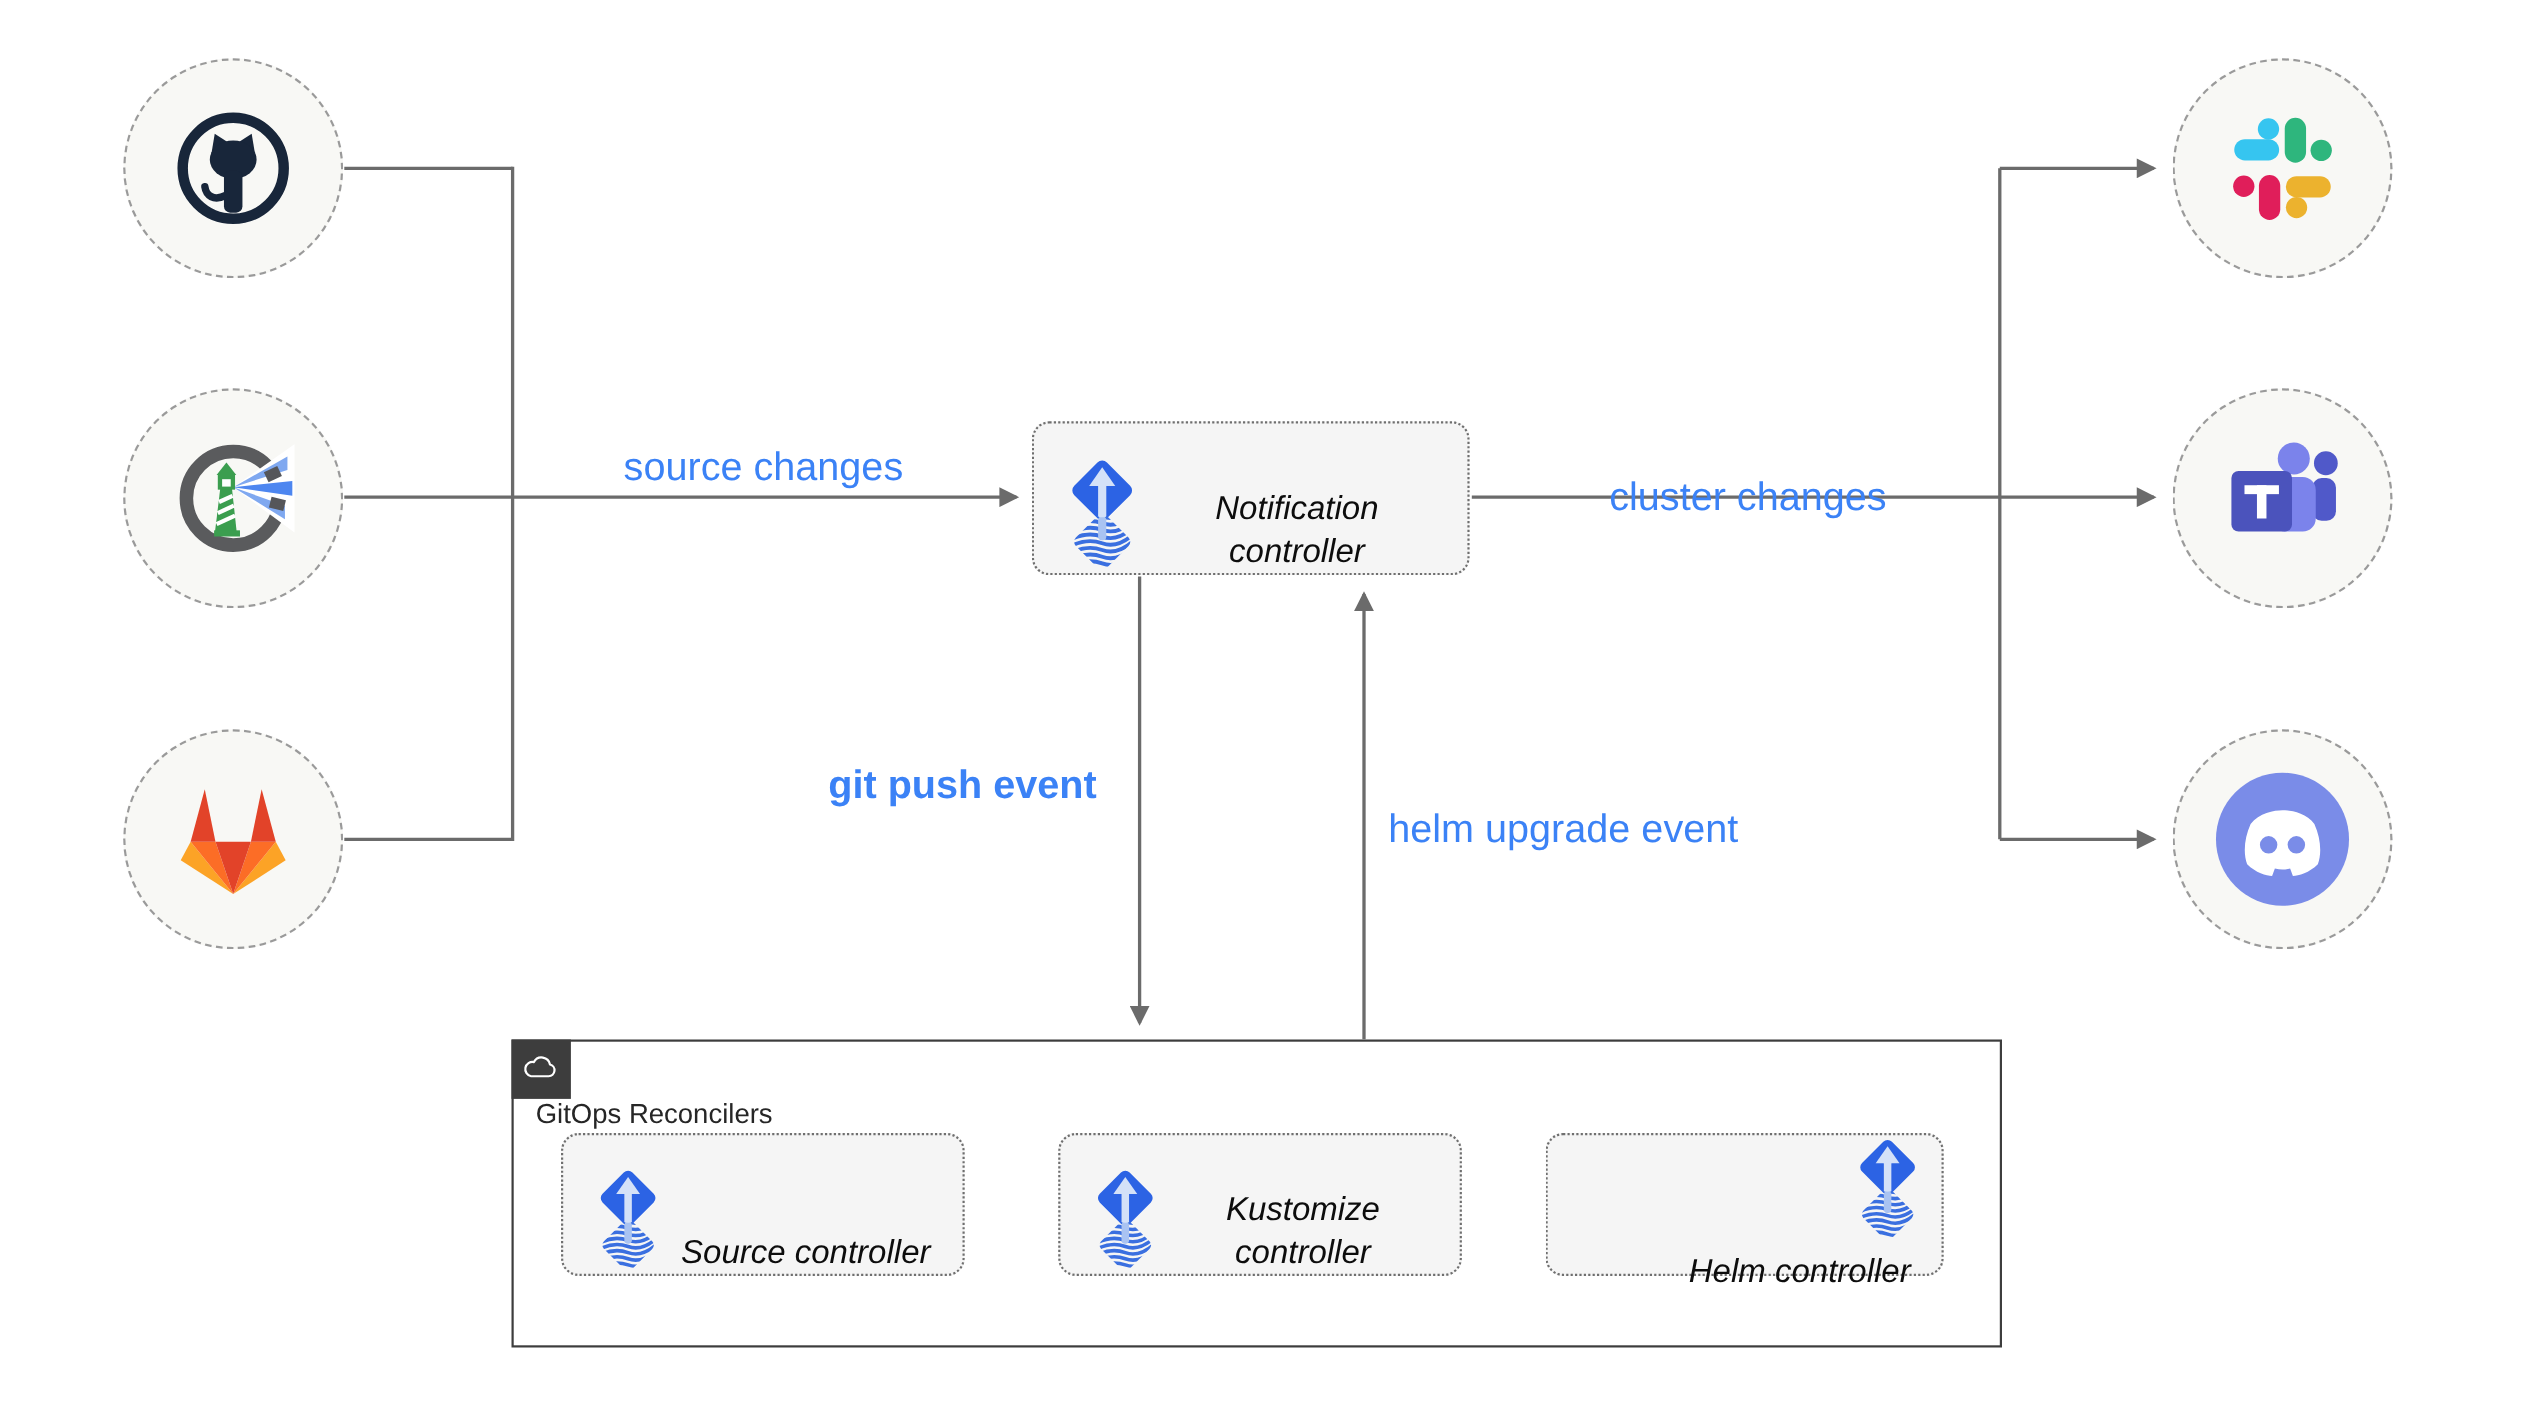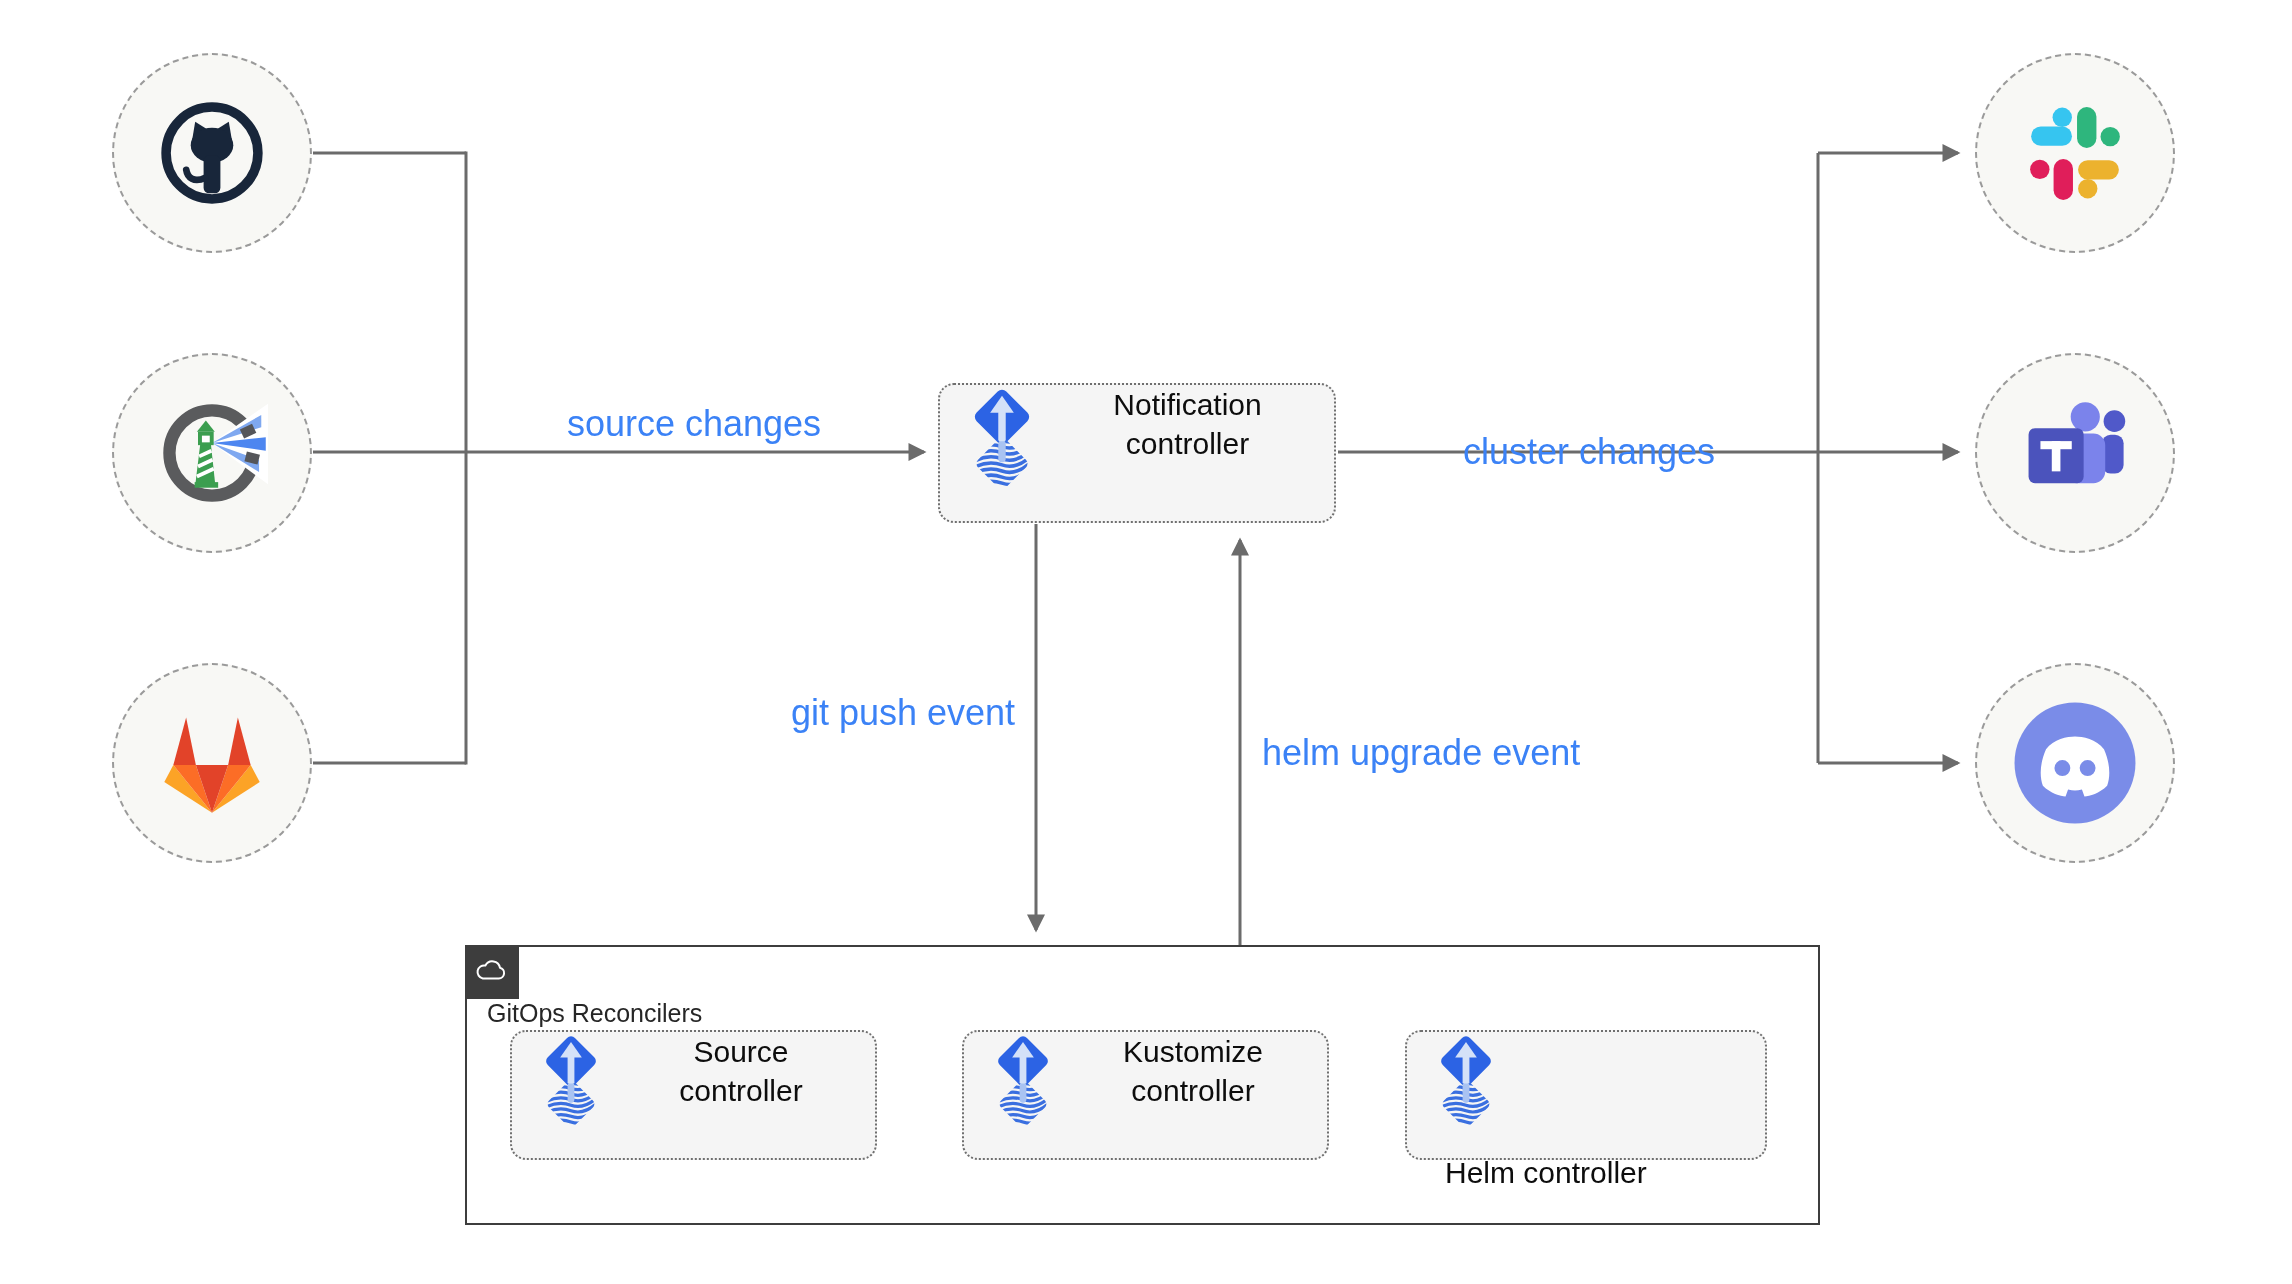--- a/index.html
+++ b/index.html
@@ -8,21 +8,21 @@
     font-family:"Liberation Sans", sans-serif;
   }
   .wires{position:absolute;left:0;top:0;width:2292px;height:1284px;}
   .endpoint{
     position:absolute;width:200px;height:200px;border-radius:50%;
     border:2px dashed #9a9a9a;background:#f8f8f5;
     display:flex;align-items:center;justify-content:center;box-sizing:border-box;
   }
   .ctrl-box{
     position:absolute;box-sizing:border-box;border:2px dotted #6f6f6f;border-radius:16px;
-    background:#f5f5f5;display:flex;align-items:flex-start;padding:0 18px 0 28px;gap:23px;
+    background:#f5f5f5;display:flex;align-items:flex-end;padding:0 18px 0 28px;gap:6px;font-style:italic;
   }
   .ctrl-box .flux{flex:0 0 auto;}
   .ctrl-label{
     flex:1 1 auto;text-align:center;color:#0d0d0d;font-size:30px;line-height:1.3;
     padding:0 10px;
   }
   .edge-label{
     position:absolute;color:#3b82f6;font-size:36px;white-space:nowrap;
     transform:translate(-50%,-50%);
   }
@@ -218,21 +218,21 @@
 
   <div class="ctrl-box" style="left:938px;top:383px;width:398px;height:140px;">
     <svg class="flux" width="68" height="107">
         <use href="#flux-icon"></use>
       </svg>
     <div class="ctrl-label">Notification controller</div>
   </div>
 
   <div class="edge-label" style="left:694px;top:424px;">source changes</div>
   <div class="edge-label" style="left:1589px;top:424px;margin-top:28px;">cluster changes</div>
-  <div class="edge-label" style="left:903px;top:713px;">git push event</div>
+  <div class="edge-label" style="left:875px;top:713px;font-weight:bold;">git push event</div>
   <div class="edge-label left-anchor" style="left:1262px;top:753px;">helm upgrade event</div>
 
   <div class="group">
     <div class="group-header">
       <div class="group-badge">
         <svg width="40" height="40">
             <use href="#cloud-icon"></use>
           </svg>
       </div>
       <div class="group-title">GitOps Reconcilers</div>

